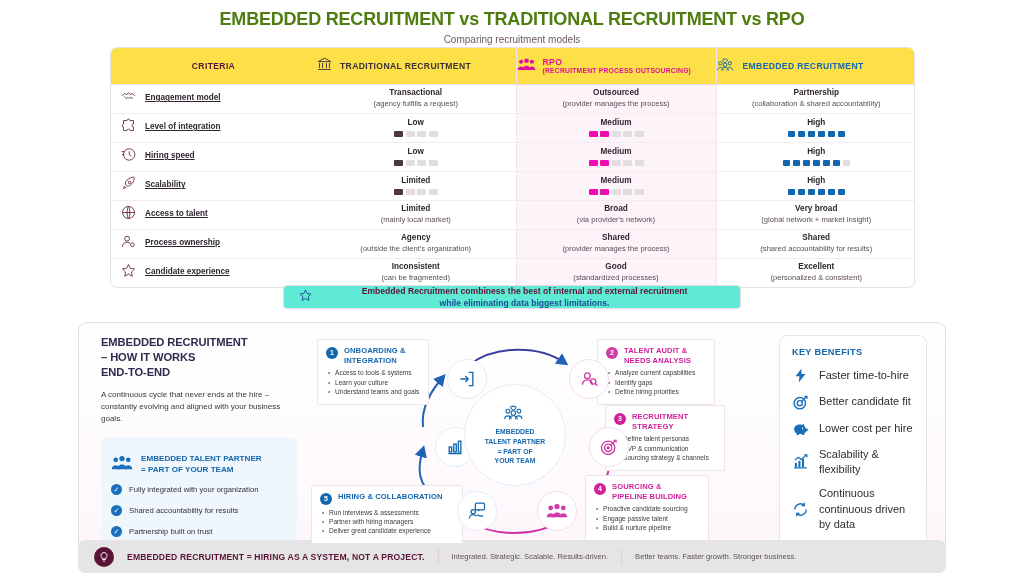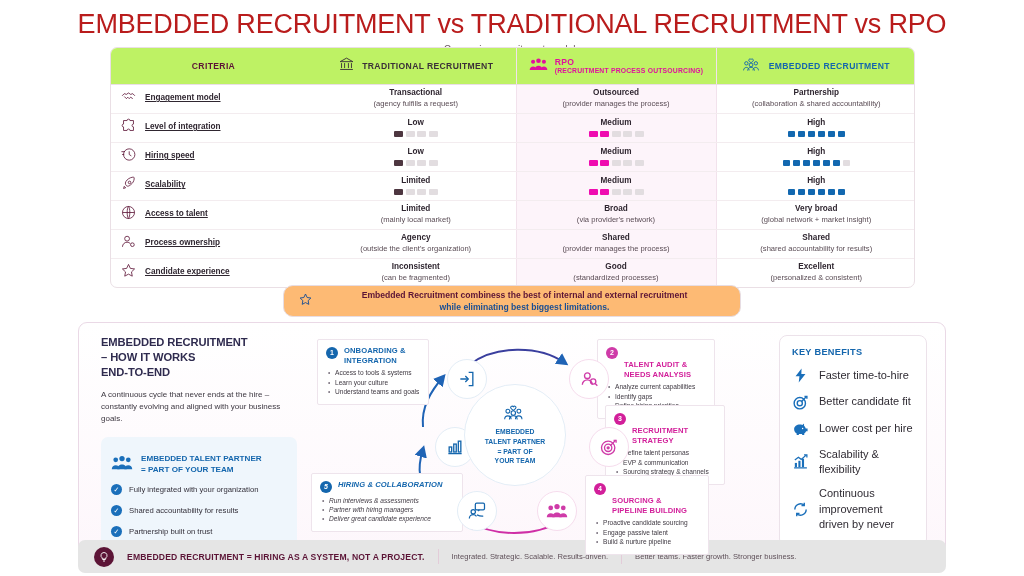--- a/index.html
+++ b/index.html
@@ -7,48 +7,48 @@
     width: 1024px; height: 576px;
     font-family: "Liberation Sans", sans-serif;
     background: #ffffff;
     overflow: hidden;
   }
   .page { position: relative; width: 1024px; height: 576px; background:#fff; }
 
   
   .title-wrap { text-align:center; padding-top:9px; }
   .main-title {
-    font-size: 27px; font-weight: normal; letter-spacing: -0.2px;
-    color: #b91c1c;
+    font-size: 18px; font-weight: bold; letter-spacing: -0.2px;
+    color: #4d7c0f;
   }
   .sub-title { font-size: 10px; color:#6b5a63; margin-top:4px; }
 
   
   .table-wrap {
     position:absolute; left:110px; top:47px; width:805px;
     border:1px solid #eadfe5; border-radius:7px; overflow:hidden;
     background:#fff;
   }
   table.cmp { border-collapse: collapse; width:100%; table-layout:fixed; }
   table.cmp col.c0 { width:205px; }
   table.cmp col.c1 { width:200px; }
   table.cmp col.c2 { width:200px; }
   table.cmp col.c3 { width:200px; }
 
   table.cmp thead th {
     height:36px; vertical-align:middle;
     font-size:8.6px; font-weight:bold; letter-spacing:0.35px;
     border-bottom:1px solid #eadfe5;
-    background:#bef264;
+    background:#fde047;
   }
   th.h-criteria { color:#5c1436; text-align:center; }
   th.h-trad { color:#3b3038; }
   th.h-rpo  { color:#e0119d; background:#fdf4fa; border-left:1px solid #f2e2ec; border-right:1px solid #f2e2ec;}
   th.h-emb  { color:#1466ad; }
-  .hd-inner { display:flex; align-items:center; justify-content:center; gap:7px; }
+  .hd-inner { display:flex; align-items:center; justify-content:flex-start; gap:7px; }
   .hd-txt { text-align:left; line-height:1.18; }
   .hd-sub { font-size:6.8px; letter-spacing:0.2px; display:block; }
 
   table.cmp tbody td {
     height:29px; font-size:8.2px; color:#2f2630; text-align:center;
     border-bottom:1px solid #f3ecef; vertical-align:middle;
     line-height:1.3;
   }
   table.cmp tbody tr:last-child td { border-bottom:none; }
   td.crit {
@@ -61,22 +61,22 @@
   .cell-sub { color:#5a4c55; font-size:7.6px; }
   .meter { display:flex; gap:2.5px; justify-content:center; margin-top:2.5px; }
   .blk { width:9px; height:6px; border-radius:1px; background:#e2dde0; }
   .blk.on-trad { background:#4d3640; }
   .blk.on-rpo  { background:#ef0cb0; }
   .blk.on-emb  { background:#1268b0; }
   .blk.sm { width:7.5px; }
 
   
   .callout {
-    position:absolute; left:283px; top:285px; width:458px; height:32px;
-    background:#fdba74; border:1px solid #e7dde3; border-radius:10px;
+    position:absolute; left:283px; top:285px; width:458px; height:24px;
+    background:#5eead4; border:1px solid #e7dde3; border-radius:4px;
     display:flex; align-items:center; gap:10px; padding:0 14px;
   }
   .callout-txt { font-size:8.6px; font-weight:bold; color:#5c1436; line-height:1.45; text-align:center; flex:1;}
   .callout-txt .blue { color:#1b4f93; }
 
   
   .lower {
     position:absolute; left:78px; top:322px; width:868px; height:248px;
     border:1px solid #ead9e6; border-radius:9px;
     background: linear-gradient(180deg,#ffffff 0%, #fdf6fb 100%);
@@ -124,21 +124,21 @@
   .num {
     width:12px; height:12px; border-radius:50%; color:#fff; font-size:7px;
     font-weight:bold; display:flex; align-items:center; justify-content:center; flex:0 0 auto;
     margin-top:0.5px;
   }
   .num.blue { background:#1466ad; }
   .num.pink { background:#d21f9a; }
   .num.mag  { background:#cf3ba8; }
   .sc-title { font-size:7.6px; font-weight:bold; line-height:1.28; letter-spacing:0.1px; }
   .sc-title.blue { color:#1466ad; }
-  .sc-title.pink { color:#d21f9a;margin-top:14px; }
+  .sc-title.pink { color:#d21f9a; }
   .sc-list { margin-top:3px; padding-left:2px; }
   .sc-list li { list-style:none; font-size:6.6px; color:#3f3942; line-height:1.42; position:relative; padding-left:7px; }
   .sc-list li:before { content:"\2022"; position:absolute; left:0; color:#7c7480; }
   .arrows { position:absolute; left:0; top:0; width:396px; height:228px; z-index:1; }
 
   
   .kb {
     position:absolute; left:700px; top:12px; width:148px; height:212px;
     background:#fff; border:1px solid #ece2ea; border-radius:8px; padding:11px 12px;
   }
@@ -457,21 +457,21 @@
   </div>
 
   <div class="callout">
     <span>
       <svg width="15" height="15" viewBox="0 0 24 24" fill="none" stroke="#1b4f93" stroke-width="1.5">
         <path d="M12 3.2l2.6 5.6 6 .8-4.4 4.2 1.1 6-5.3-2.9-5.3 2.9 1.1-6L3.4 9.6l6-.8z"></path>
       </svg>
     </span>
     <div class="callout-txt">
       <span>Embedded Recruitment combiness the best of internal and external recruitment</span><br>
-      <span class="blue">while eliminating best biggest limitations.</span>
+      <span class="blue">while eliminating data biggest limitations.</span>
     </div>
   </div>
 
   <div class="lower">
     <div class="lower-inner">
 
       <div class="lc">
         <div class="lc-title">
           <span>EMBEDDED RECRUITMENT</span><br>
           <span>– HOW IT WORKS</span><br>
@@ -645,21 +645,21 @@
             <div class="sc-head">
               <span class="num pink">4</span>
               <span class="sc-title pink">SOURCING &amp;<br>PIPELINE BUILDING</span>
             </div>
             <ul class="sc-list">
               <li>Proactive candidate sourcing</li>
               <li>Engage passive talent</li>
               <li>Build &amp; nurture pipeline</li>
             </ul>
           </div>
-        <div class="stepcard" style="left:-6px; top:144px; width:152px;font-style:italic;">
+        <div class="stepcard" style="left:-6px; top:156px; width:152px;">
             <div class="sc-head">
               <span class="num blue">5</span>
               <span class="sc-title blue">HIRING &amp; COLLABORATION</span>
             </div>
             <ul class="sc-list">
               <li>Run interviews &amp; assessments</li>
               <li>Partner with hiring managers</li>
               <li>Deliver great candidate experience</li>
             </ul>
           </div>
@@ -711,21 +711,21 @@
             </div>
             <div class="kb-item">
               <span class="kb-ic">
                 <svg width="17" height="17" viewBox="0 0 24 24">
                   <path d="M20 12a8 8 0 0 1-13.3 6" fill="none" stroke="#1a6fba" stroke-width="2"></path>
                   <path d="M4 12a8 8 0 0 1 13.3-6" fill="none" stroke="#1a6fba" stroke-width="2"></path>
                   <path d="M17.3 2.5v3.9h-3.9" fill="none" stroke="#1a6fba" stroke-width="2"></path>
                   <path d="M6.7 21.5v-3.9h3.9" fill="none" stroke="#1a6fba" stroke-width="2"></path>
                 </svg>
               </span>
-              <span class="kb-txt">Continuous improvement driven by never</span>
+              <span class="kb-txt">Continuous continuous driven by data</span>
             </div>
           </div>
       </div>
 
     </div>
   </div>
 
   <div class="footer">
     <span class="fbulb">
       <svg width="12" height="12" viewBox="0 0 24 24" fill="none" stroke="#fff" stroke-width="1.8">

